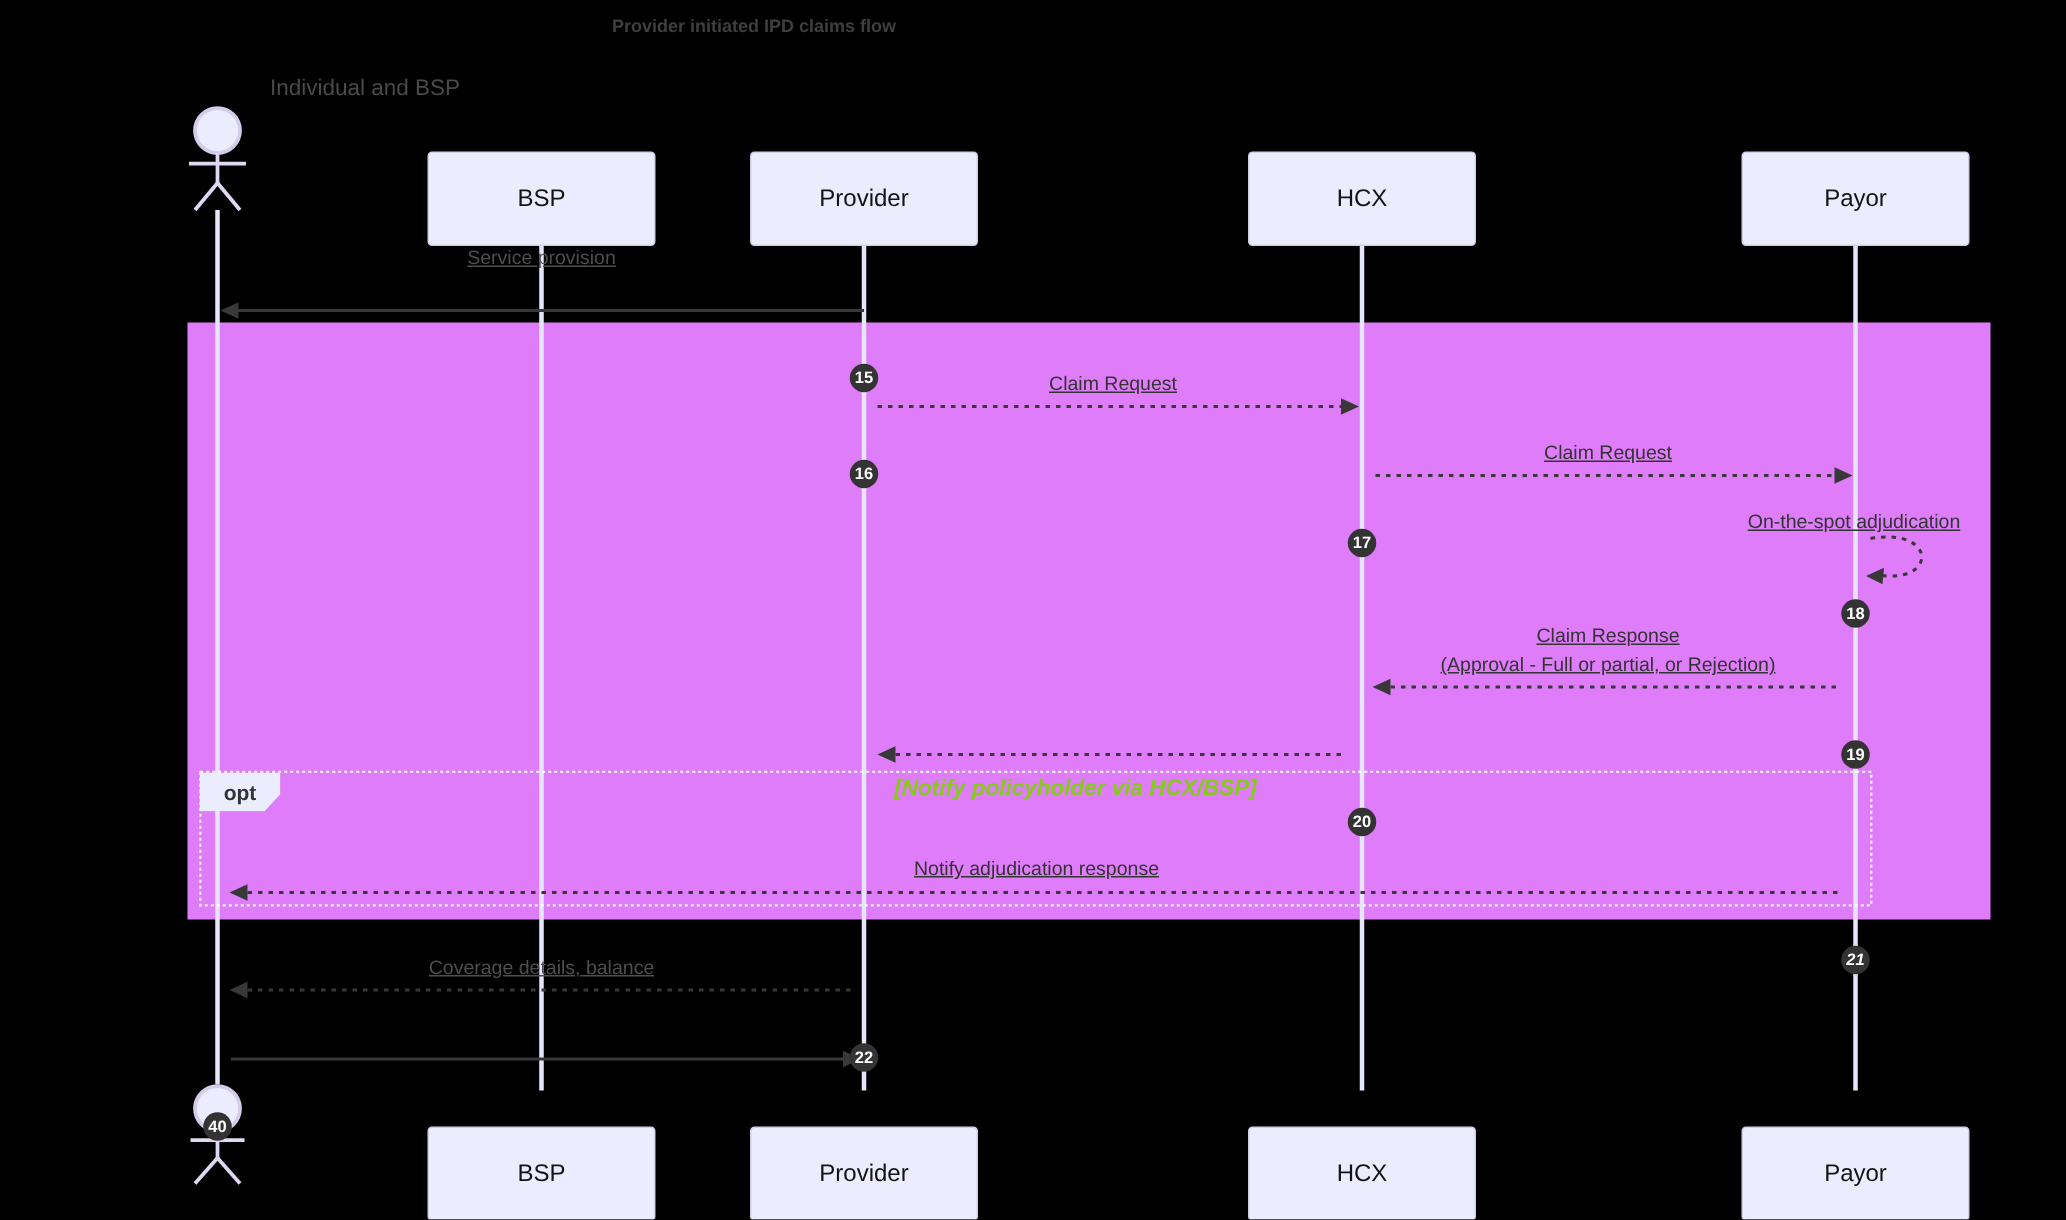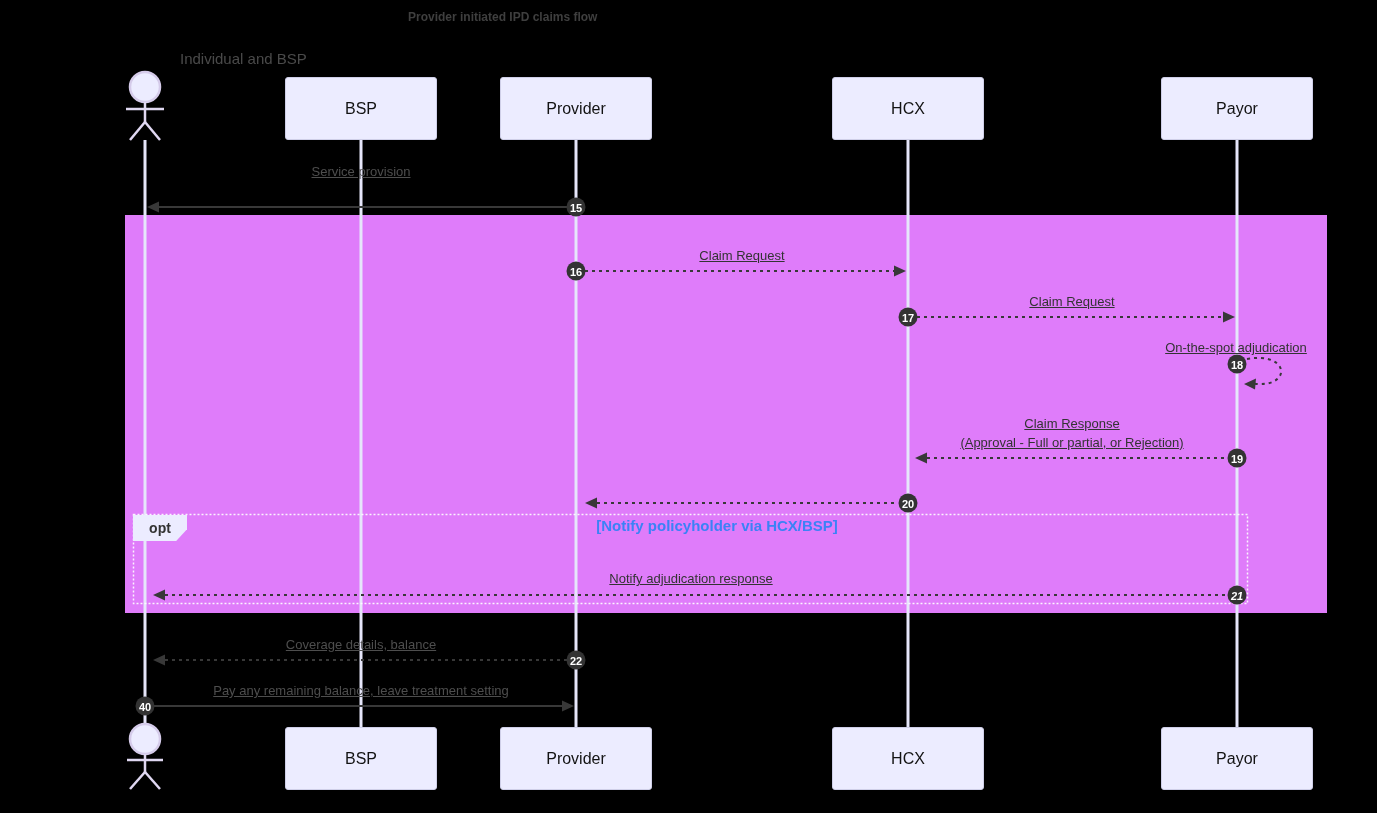--- a/index.html
+++ b/index.html
@@ -12,42 +12,43 @@
     position:absolute;left:408px;top:10px;width:600px;text-align:left;
     font-size:12px;font-weight:bold;color:#3f3f3f;
   }
   .actor-label{
     position:absolute;left:180px;top:50px;font-size:15px;color:#4a4a4a;white-space:nowrap;
   }
   .box{
     position:absolute;width:152px;height:63px;background:#ececff;
     border:1px solid #cfcfe8;border-radius:3px;box-sizing:border-box;
     display:flex;align-items:center;justify-content:center;
-    font-size:16px;color:#131313;
+    font-size:16px;color:#131313;margin-top:24px;
   }
   .msg{
     position:absolute;font-size:13px;color:#333;white-space:nowrap;
     transform:translateX(-50%);line-height:18px;text-decoration:underline;
   }
   .on-black{color:#4e4e4e;}
   .num{
     position:absolute;width:19px;height:19px;border-radius:50%;
     background:#333;color:#fff;font-size:11px;font-weight:bold;
     display:flex;align-items:center;justify-content:center;
     transform:translate(-50%,-50%);
+    margin-top:45px;
   }
   .opt-tab{
     position:absolute;left:133px;top:515px;width:54px;height:26px;
     background:#ececff;color:#333;font-weight:bold;font-size:14px;
     display:flex;align-items:center;justify-content:center;
     clip-path:polygon(0 0,100% 0,100% 55%,80% 100%,0 100%);
   }
   .opt-cond{
     position:absolute;left:717px;top:517px;transform:translateX(-50%);
-    font-size:15px;font-weight:600;color:#3b82f6;white-space:nowrap;
+    font-size:15px;font-weight:600;color:#84cc16;white-space:nowrap;font-style:italic;
   }
   .lifeline{stroke:#e6e6fa;stroke-width:3;}
   .figure{stroke:#e0d8f2;stroke-width:2.5;fill:none;}
   .fig-head{fill:#ececff;stroke:#d5cbea;stroke-width:2.5;}
   .arrow{stroke:#383838;stroke-width:2;fill:none;}
   .dashed{stroke-dasharray:3,4;}
   .head{fill:#383838;stroke:none;}
   .opt-border{fill:none;stroke:rgba(255,255,255,0.9);stroke-width:1.5;stroke-dasharray:2,2;}
 </style>
 </head>
@@ -144,21 +145,20 @@
   <div class="opt-cond">[Notify policyholder via HCX/BSP]</div>
 
   <div class="msg on-black" style="left:361px;top:163px;">Service provision</div>
   <div class="msg" style="left:742px;top:247px;">Claim Request</div>
   <div class="msg" style="left:1072px;top:293px;">Claim Request</div>
   <div class="msg" style="left:1236px;top:339px;">On-the-spot adjudication</div>
   <div class="msg" style="left:1072px;top:415px;">Claim Response</div>
   <div class="msg" style="left:1072px;top:434px;">(Approval - Full or partial, or Rejection)</div>
   <div class="msg" style="left:691px;top:570px;">Notify adjudication response</div>
   <div class="msg on-black" style="left:361px;top:636px;">Coverage details, balance</div>
-  <div class="msg on-black" style="left:361px;top:682px;">Pay any remaining balance, leave treatment setting</div>
 
   <div class="num" style="left:576px;top:207px;">15</div>
   <div class="num" style="left:576px;top:271px;">16</div>
   <div class="num" style="left:908px;top:317px;">17</div>
   <div class="num" style="left:1237px;top:364px;">18</div>
   <div class="num" style="left:1237px;top:458px;">19</div>
   <div class="num" style="left:908px;top:503px;">20</div>
   <div class="num" style="left:1237px;top:595px;font-style:italic;">21</div>
   <div class="num" style="left:576px;top:660px;">22</div>
   <div class="num" style="left:145px;top:706px;">40</div>

